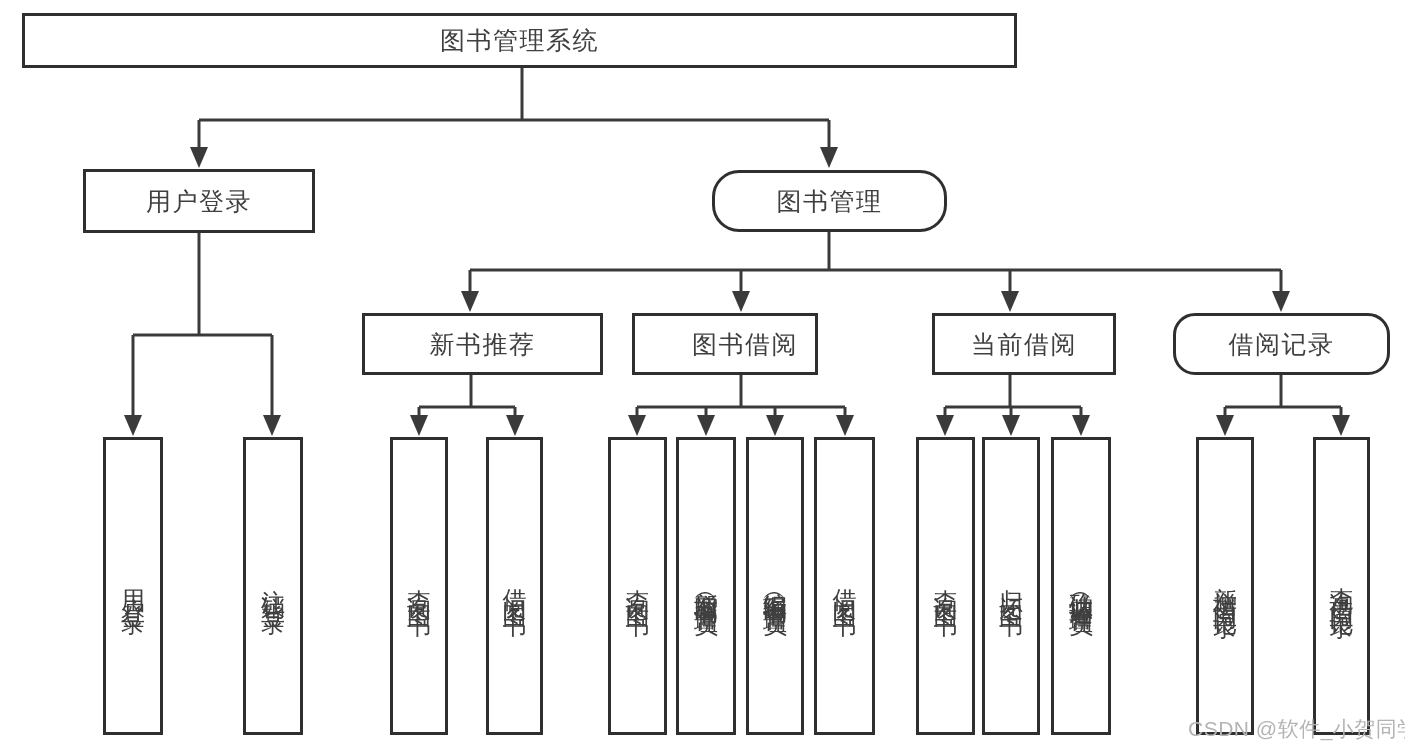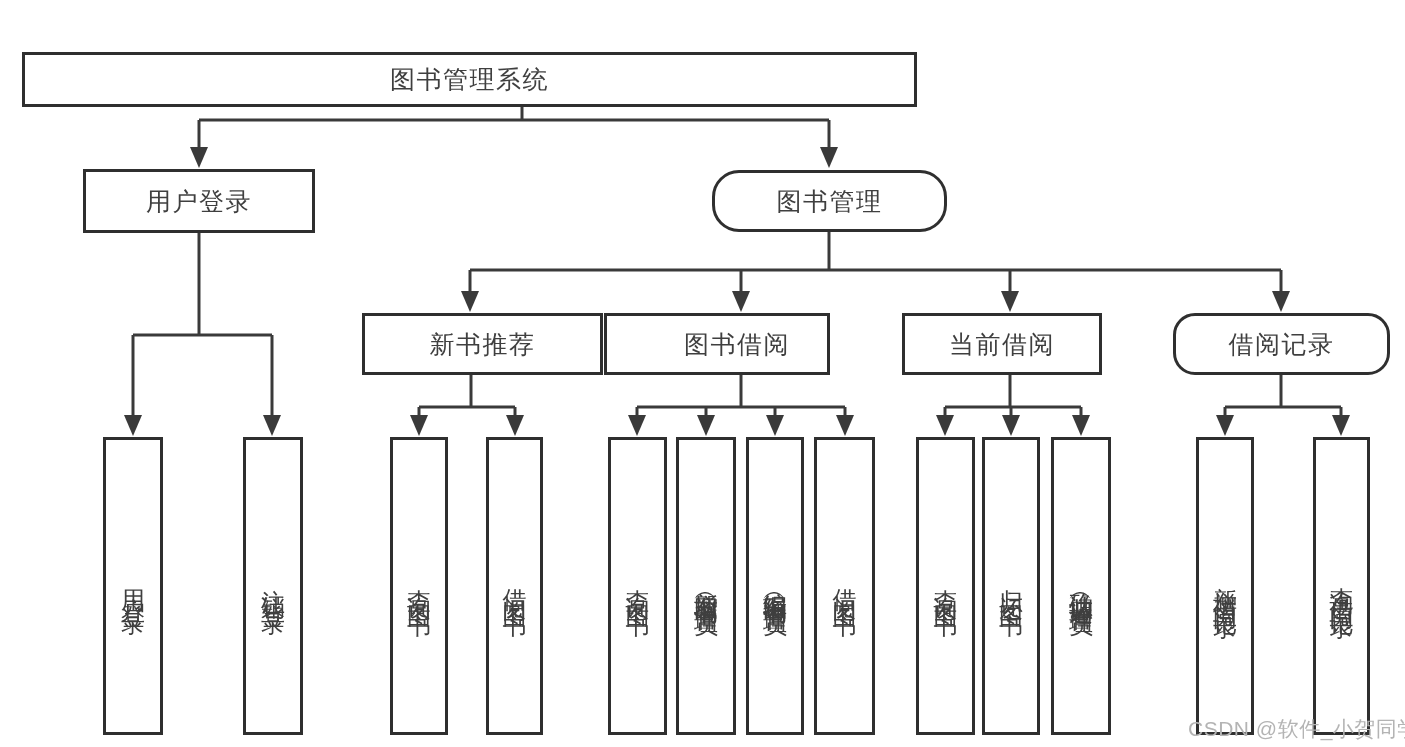--- a/index.html
+++ b/index.html
@@ -109,28 +109,28 @@
       <polygon points="766,415 784,415 775,436"></polygon>
       <polygon points="836,415 854,415 845,436"></polygon>
       <polygon points="936,415 954,415 945,436"></polygon>
       <polygon points="1002,415 1020,415 1011,436"></polygon>
       <polygon points="1072,415 1090,415 1081,436"></polygon>
       <polygon points="1216,415 1234,415 1225,436"></polygon>
       <polygon points="1332,415 1350,415 1341,436"></polygon>
     </g>
   </svg>
 
-  <div class="box h-box" style="left:22px;top:13px;width:895px;height:55px;margin-top:39px;">图书管理系统</div>
+  <div class="box h-box" style="left:22px;top:13px;width:995px;height:55px;">图书管理系统</div>
 
   <div class="box h-box" style="left:83px;top:169px;width:232px;height:64px;">用户登录</div>
   <div class="box h-box" style="left:712px;top:170px;width:235px;height:62px;border-radius:27px;">图书管理</div>
 
   <div class="box h-box" style="left:362px;top:313px;width:241px;height:62px;">新书推荐</div>
-  <div class="box h-box" style="left:604px;top:313px;width:226px;height:62px;padding-left:40px;">图书借阅</div>
-  <div class="box h-box" style="left:902px;top:313px;width:200px;height:62px;">当前借阅</div>
+  <div class="box h-box" style="left:632px;top:313px;width:186px;height:62px;padding-left:40px;">图书借阅</div>
+  <div class="box h-box" style="left:932px;top:313px;width:184px;height:62px;">当前借阅</div>
   <div class="box h-box" style="left:1173px;top:313px;width:217px;height:62px;border-radius:22px;">借阅记录</div>
 
   <div class="box v-box" style="left:103px;top:437px;width:60px;height:298px;">
     <span>用户登录</span>
   </div>
   <div class="box v-box" style="left:243px;top:437px;width:60px;height:298px;">
     <span>注销登录</span>
   </div>
 
   <div class="box v-box" style="left:390px;top:437px;width:58px;height:298px;">

